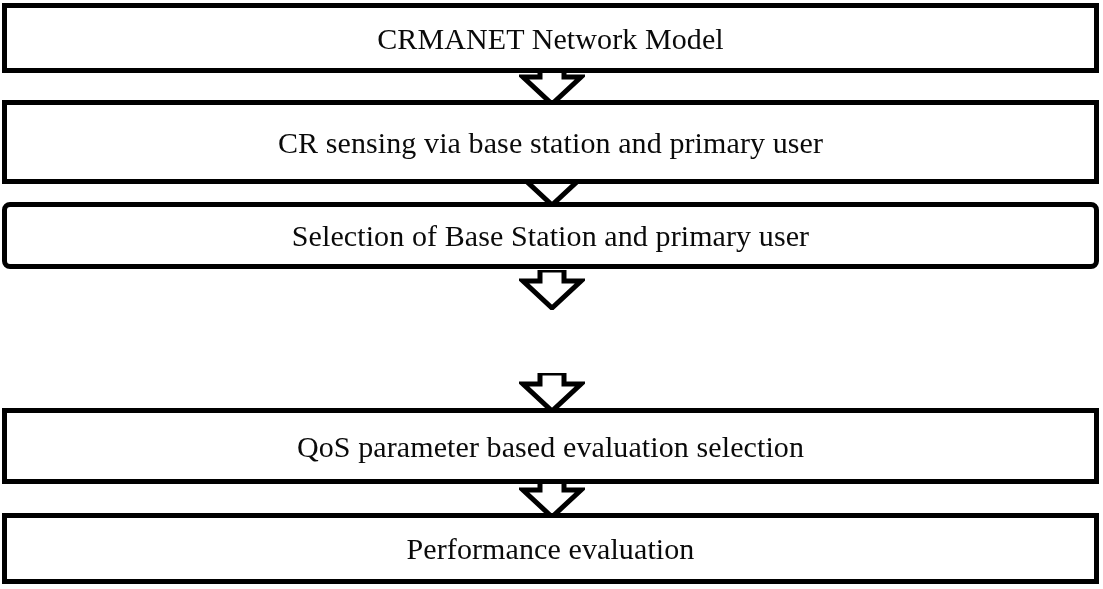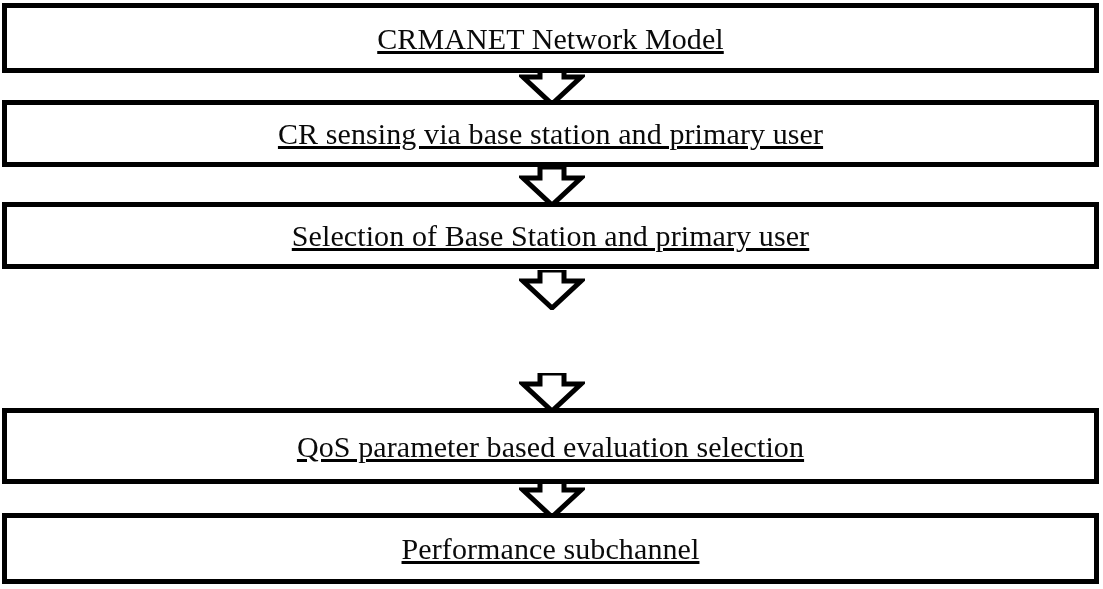--- a/index.html
+++ b/index.html
@@ -22,21 +22,20 @@
     position: absolute;
     left: 2px;
     width: 1097px;
     box-sizing: border-box;
     border: 5px solid #000000;
     background: #ffffff;
     display: flex;
     align-items: center;
     justify-content: center;
     z-index: 2;
-    text-decoration: underline;
   }
   .flow-box-label {
     font-family: "Liberation Serif", "DejaVu Serif", serif;
     font-size: 30px;
     line-height: 1.1;
     color: #0a0a0a;
     text-align: center;
     letter-spacing: 0.1px;
     white-space: nowrap;
   }
@@ -50,35 +49,35 @@
 </style>
 </head>
 <body>
 
 <div id="flowchart">
 
   <div class="flow-box" id="box-0" style="top: 3px; height: 70px;">
     <span class="flow-box-label">CRMANET Network Model</span>
   </div>
 
-  <div class="flow-box" id="box-1" style="top: 100px; height: 67px;">
+  <div class="flow-box" id="box-1" style="top: 100px; height: 84px;">
     <span class="flow-box-label">CR sensing via base station and primary user</span>
   </div>
 
-  <div class="flow-box" id="box-2" style="top: 202px; height: 67px;">
+  <div class="flow-box" id="box-2" style="top: 202px; height: 67px; border-radius: 8px;">
     <span class="flow-box-label">Selection of Base Station and primary user</span>
   </div>
 
 
   <div class="flow-box" id="box-4" style="top: 408px; height: 76px;">
     <span class="flow-box-label">QoS parameter based evaluation selection</span>
   </div>
 
   <div class="flow-box" id="box-5" style="top: 513px; height: 71px;">
-    <span class="flow-box-label">Performance subchannel</span>
+    <span class="flow-box-label">Performance evaluation</span>
   </div>
 
   <div class="flow-arrow" id="arrow-0" style="top: 66px; left: 519px;">
     <svg width="66" height="40" viewBox="0 0 66 40" xmlns="http://www.w3.org/2000/svg">
       <polygon points="21,0 45,0 45,11 62,11 33,38 4,11 21,11" fill="#ffffff" stroke="#000000" stroke-width="5" stroke-linejoin="miter"></polygon>
     </svg>
   </div>
 
   <div class="flow-arrow" id="arrow-1" style="top: 167px; left: 519px;">
     <svg width="66" height="40" viewBox="0 0 66 40" xmlns="http://www.w3.org/2000/svg">

